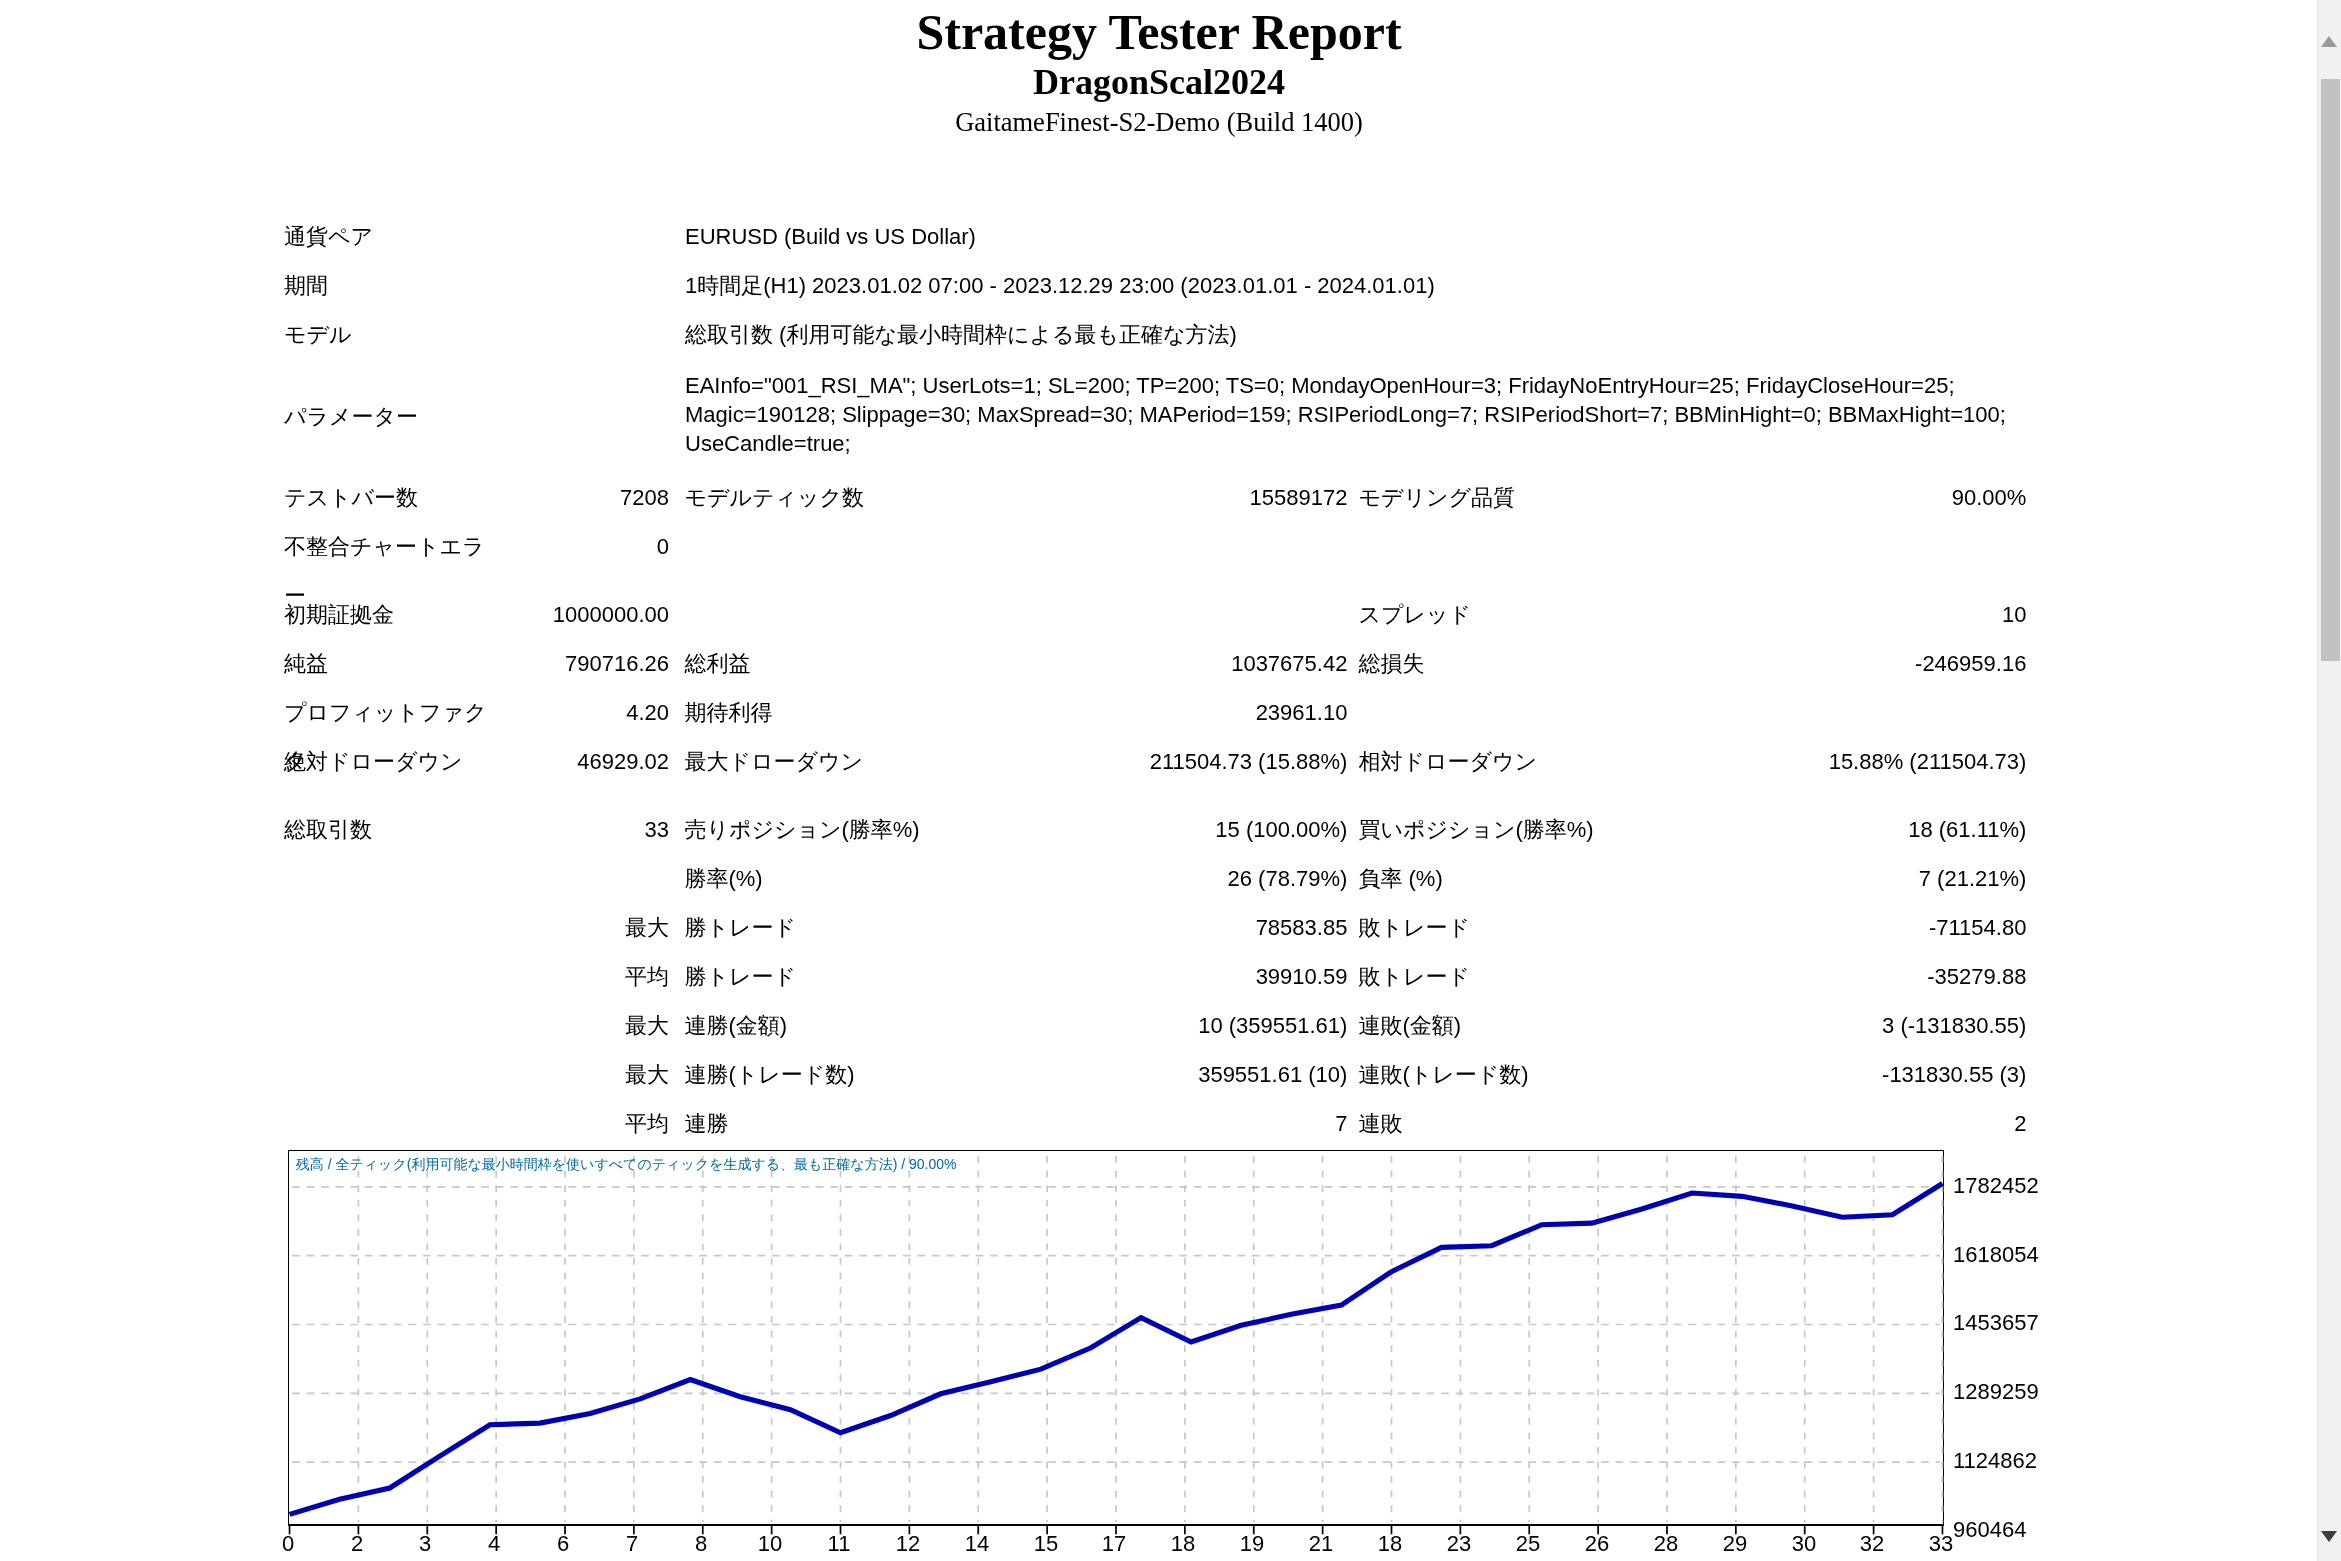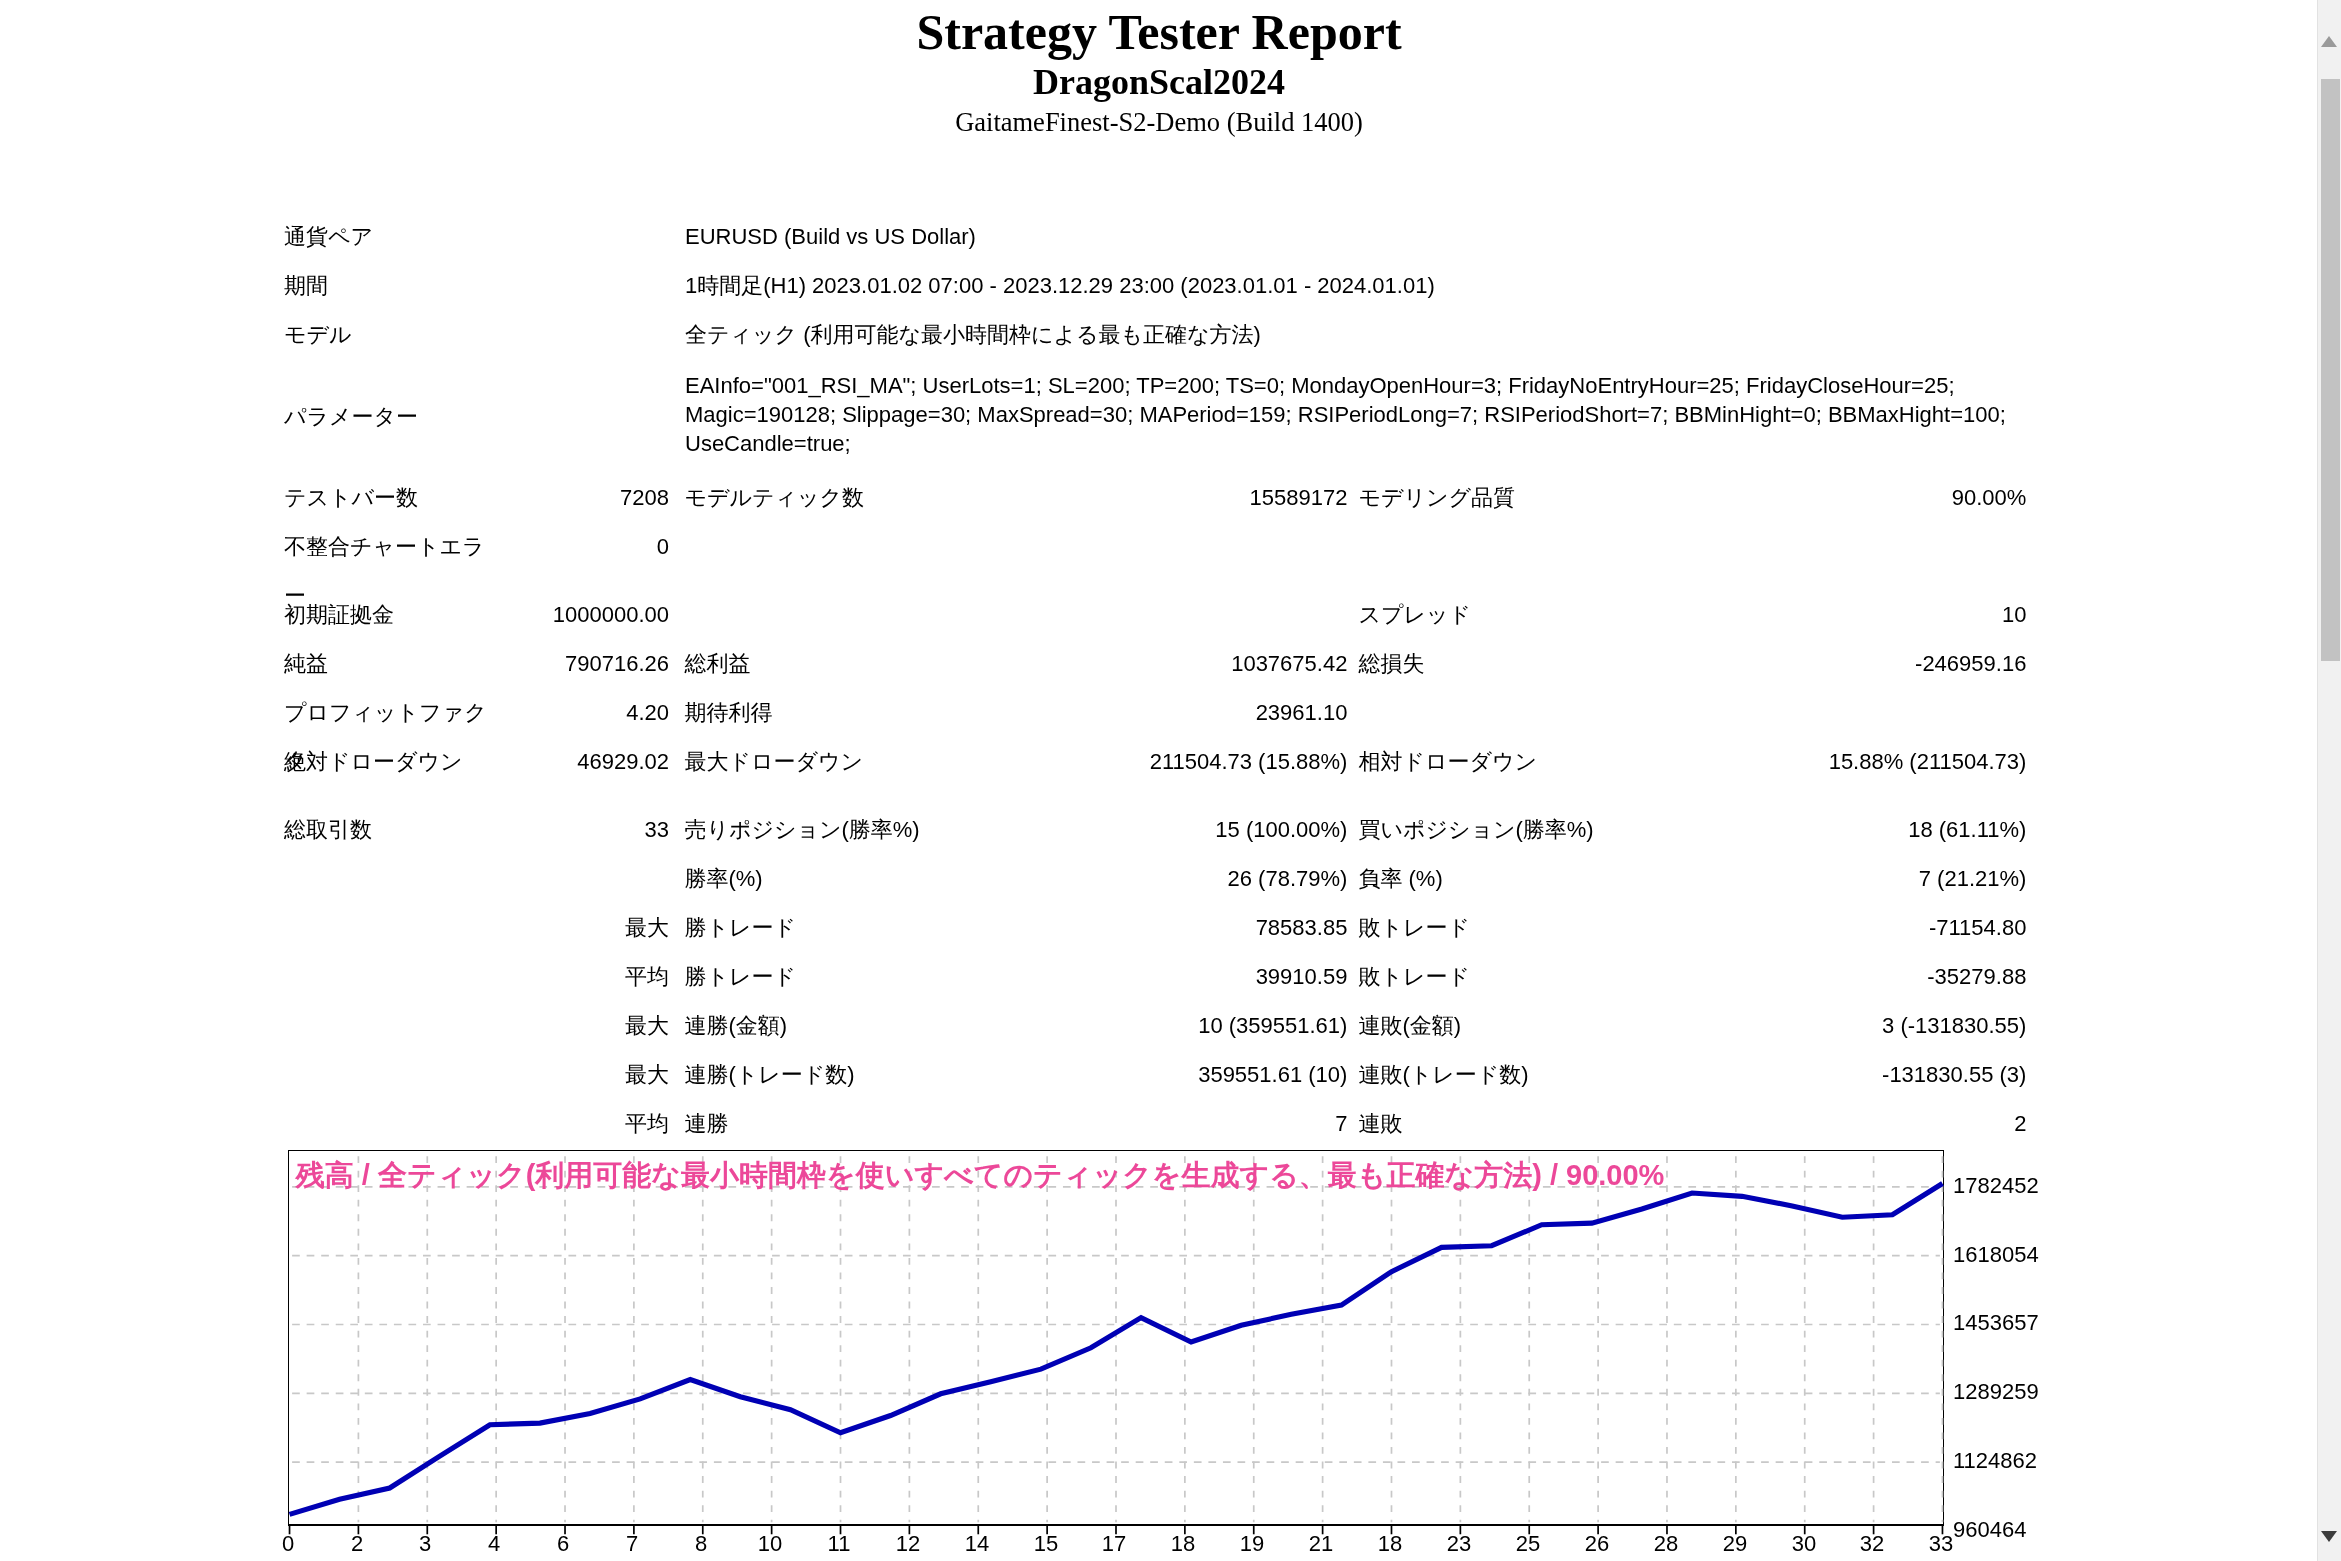--- a/index.html
+++ b/index.html
@@ -32,22 +32,22 @@
   .sp2{width:11px;flex:0 0 11px;}
   .c3l{width:310px;flex:0 0 310px;}
   .c3v{width:358px;flex:0 0 358px;text-align:right;}
   
   .chart{
     position:absolute;left:288px;top:1150px;width:1654px;height:373px;
     border:1.7px solid #000;border-bottom-width:2.6px;box-sizing:content-box;background:#fff;
   }
   .chart svg{position:absolute;left:0;top:0;overflow:visible;}
   .chart-legend{
-    position:absolute;left:6.8px;top:5.1px;font-size:29px;font-weight:700;
-    color:#ec4899;white-space:nowrap;z-index:3;background:transparent;letter-spacing:0px;
+    position:absolute;left:6.8px;top:5.1px;font-size:14px;font-weight:400;
+    color:#0369a1;white-space:nowrap;z-index:3;background:transparent;letter-spacing:0px;
   }
   .ylabel{position:absolute;left:1953px;font-size:22px;line-height:26px;white-space:nowrap;}
   .xlabel{position:absolute;top:1531px;font-size:22px;line-height:26px;transform:translateX(-50%);}
   
   .scrollbar{position:absolute;right:0;top:0;width:24px;height:1561px;background:#f1f1f1;border-left:0.9px solid #e2e2e2;}
   .sb-up{position:absolute;left:3.4px;top:36px;width:0;height:0;
     border-left:8.6px solid transparent;border-right:8.6px solid transparent;border-bottom:11px solid #9a9a9a;}
   .sb-thumb{position:absolute;left:2.6px;top:79px;width:19px;height:582px;background:#c2c2c2;}
   .sb-down{position:absolute;left:3.4px;bottom:19px;width:0;height:0;
     border-left:8.6px solid transparent;border-right:8.6px solid transparent;border-top:11px solid #3c3c3c;}
@@ -68,21 +68,21 @@
         <div class="irow">
           <div class="ilabel">通貨ペア</div>
           <div class="ivalue">EURUSD (Build vs US Dollar)</div>
         </div>
         <div class="irow">
           <div class="ilabel">期間</div>
           <div class="ivalue">1時間足(H1) 2023.01.02 07:00 - 2023.12.29 23:00 (2023.01.01 - 2024.01.01)</div>
         </div>
         <div class="irow">
           <div class="ilabel">モデル</div>
-          <div class="ivalue">全ティック (利用可能な最小時間枠による最も正確な方法)</div>
+          <div class="ivalue">総取引数 (利用可能な最小時間枠による最も正確な方法)</div>
         </div>
         <div class="irow param">
           <div class="ilabel">パラメーター</div>
           <div class="ivalue">EAInfo="001_RSI_MA"; UserLots=1; SL=200; TP=200; TS=0; MondayOpenHour=3; FridayNoEntryHour=25; FridayCloseHour=25; Magic=190128; Slippage=30; MaxSpread=30; MAPeriod=159; RSIPeriodLong=7; RSIPeriodShort=7; BBMinHight=0; BBMaxHight=100; UseCandle=true;</div>
         </div>
       </div>
     <div id="stat-rows">
         <div class="srow">
           <div class="c1l">テストバー数</div>
           <div class="c1v">7208</div>

